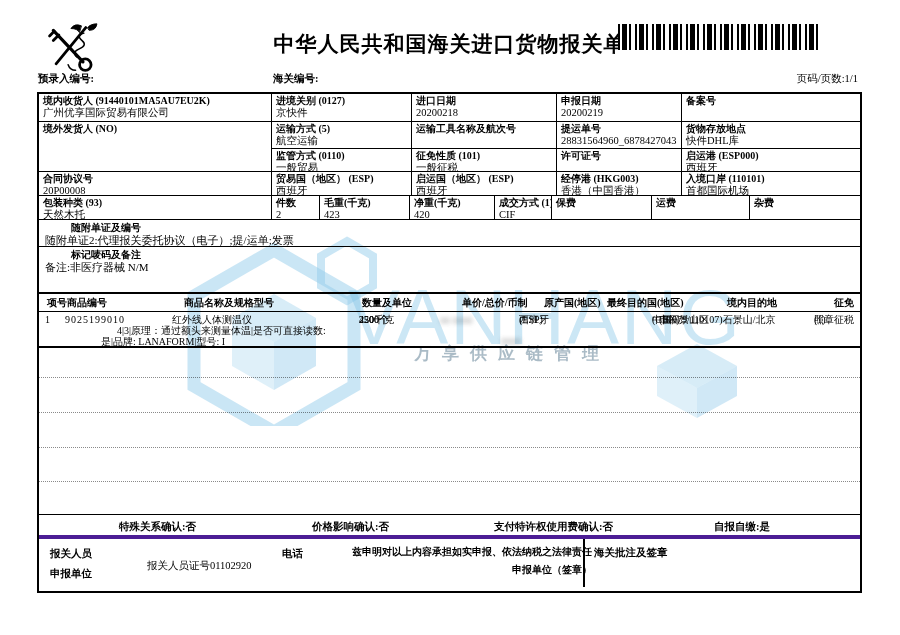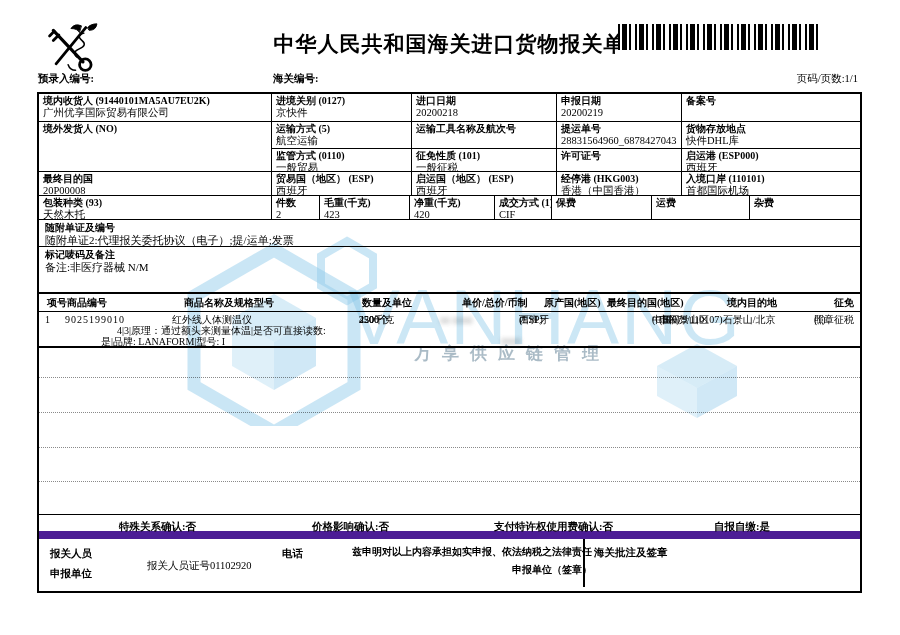--- a/index.html
+++ b/index.html
@@ -23,21 +23,21 @@
             grid-template-rows:24px;}
   .cell{border-right:1px solid #000;border-bottom:1px solid #000;padding:1px 4px 0 4px;
         overflow:hidden;box-sizing:border-box;}
   .cell .lbl{font-size:10px;font-weight:bold;line-height:12px;white-space:nowrap;}
   .cell .val{font-size:10.5px;line-height:12px;white-space:nowrap;}
   .c-last{border-right:none;}
   .span2{grid-row:span 2;}
   .docs-row,.marks-row{border-bottom:1px solid #000;padding:2px 6px;box-sizing:border-box;}
   .docs-row{height:27px;}
   .marks-row{height:47px;border-bottom-width:2px;}
-  .docs-row .lbl,.marks-row .lbl{font-size:10px;font-weight:bold;line-height:12px;}
+  .docs-row .lbl,.marks-row .lbl{font-size:10px;font-weight:bold;line-height:12px;margin-left:26px;}
   .docs-row .val,.marks-row .val{font-size:11px;line-height:13px;}
   
   .goods{position:relative;height:221px;border-bottom:1px solid #000;box-sizing:border-box;}
   .g-head{position:relative;height:17px;border-bottom:1px solid #000;}
   .g-head span{position:absolute;top:2px;font-size:10px;font-weight:bold;white-space:nowrap;}
   .gh-0{left:8px;}  .gh-1{left:28px;} .gh-2{left:145px;} .gh-3{left:323px;}
   .gh-4{left:423px;}.gh-5{left:505px;}.gh-6{left:568px;} .gh-7{left:688px;}
   .gh-8{left:795px;}
   .g-item{position:relative;height:34px;border-bottom:2px solid #000;font-size:10px;}
   .g-item div{position:absolute;line-height:11px;white-space:nowrap;}
@@ -47,21 +47,21 @@
   .gi-qty{left:320px;top:2px;width:86px;text-align:right;}
   .gi-blur1{left:401px;top:3px;width:56px;filter:blur(2px);color:#777;opacity:.7;}
   .gi-blur2{left:462px;top:24px;width:40px;filter:blur(2px);color:#777;opacity:.7;}
   .gi-origin{left:480px;top:2px;width:80px;text-align:right;}
   .gi-destc{left:613px;top:2px;width:45px;}
   .gi-dest{left:620px;top:2px;width:151px;text-align:right;}
   .gi-exem{left:775px;top:2px;width:44px;text-align:right;}
   .dotline{position:absolute;left:0;right:0;border-top:1px dotted #8a8a8a;}
   .d1{top:83px;} .d2{top:118px;} .d3{top:153px;} .d4{top:187px;}
   
-  .confirm{position:relative;height:24px;border-bottom:8px solid #4c1d95;box-sizing:border-box;}
+  .confirm{position:relative;height:24px;border-bottom:4px solid #4c1d95;box-sizing:border-box;}
   .confirm span{position:absolute;top:5px;font-size:10.5px;font-weight:bold;white-space:nowrap;}
   .cf-0{left:80px;} .cf-1{left:273px;} .cf-2{left:455px;} .cf-3{left:675px;}
   .sign{position:relative;height:48px;font-size:10.5px;}
   .sign div{position:absolute;white-space:nowrap;}
   .sg-person{left:11px;top:8px;font-weight:bold;}
   .sg-id{left:108px;top:20px;}
   .sg-phone{left:243px;top:8px;font-weight:bold;}
   .sg-decl{left:300px;top:6px;width:253px;text-align:right;font-weight:bold;font-size:10px;}
   .sg-decl2{left:300px;top:24px;width:253px;text-align:right;font-weight:bold;font-size:10px;}
   .sg-unit{left:11px;top:28px;font-weight:bold;}
@@ -156,21 +156,21 @@
       <div class="cell">
         <div class="lbl">许可证号</div>
         <div class="val"></div>
       </div>
       <div class="cell c-last">
         <div class="lbl">启运港 (ESP000)</div>
         <div class="val">西班牙</div>
       </div>
 
       <div class="cell">
-        <div class="lbl">最终目的国</div>
+        <div class="lbl">合同协议号</div>
         <div class="val">20P00008</div>
       </div>
       <div class="cell">
         <div class="lbl">贸易国（地区） (ESP)</div>
         <div class="val">西班牙</div>
       </div>
       <div class="cell">
         <div class="lbl">启运国（地区） (ESP)</div>
         <div class="val">西班牙</div>
       </div>

